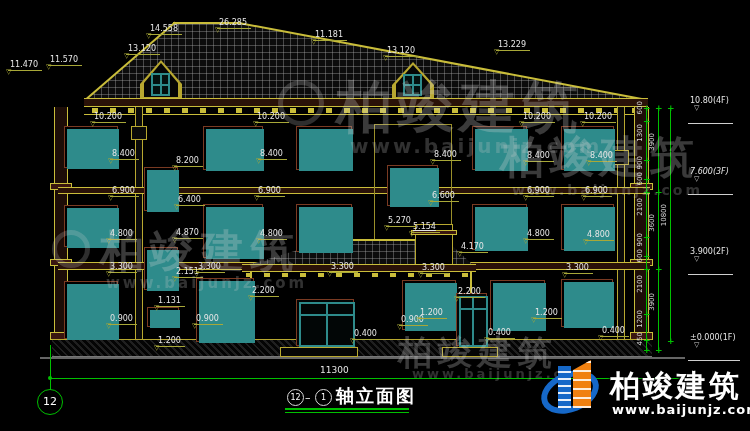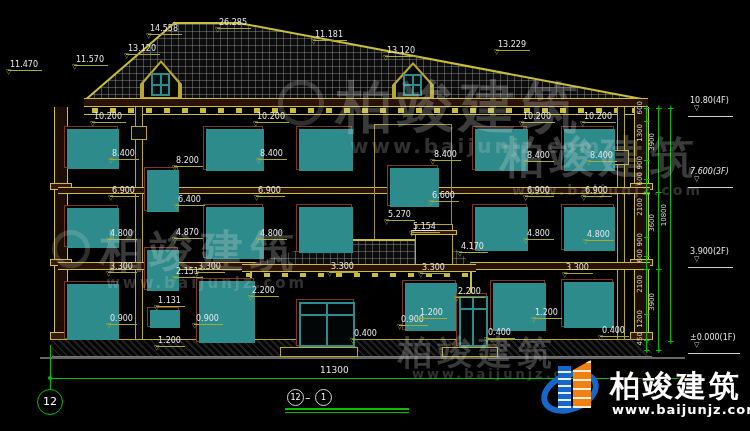--- a/index.html
+++ b/index.html
@@ -14,21 +14,21 @@
   .band{background:#2a1208;border-top:1.5px solid #c9bd3a;border-bottom:1.5px solid #c9bd3a;}
   .dentils{background:repeating-linear-gradient(90deg,#c9bd3a 0 6px,transparent 6px 18px);}
   .pilaster{background:#1d0d07;border-left:1.5px solid #c9bd3a;border-right:1.5px solid #c9bd3a;}
   .cap{background:#3a1610;border:1px solid #c9bd3a;}
   .pipe{background:#0a0a0a;border-left:1.5px solid #b8a830;border-right:1.5px solid #b8a830;}
   .funnel{background:#0a0a0a;border:1.5px solid #b8a830;}
   .dim{color:#e6e6e6;font-size:8px;line-height:9px;white-space:nowrap;
        border-bottom:1px solid #a8a838;padding:0 4px 1px 2px;}
   .dim::after{content:"▽";position:absolute;left:-2px;top:9px;font-size:7px;color:#a8a838;line-height:7px;}
   .elev{color:#e6e6e6;font-size:8px;line-height:9px;white-space:nowrap;
-        border-bottom:1px solid #cfcfcf;padding:0 4px 11px 2px;}
+        border-bottom:1px solid #cfcfcf;padding:0 4px 18px 2px;}
   .elev::after{content:"▽";position:absolute;left:6px;top:9px;font-size:7px;color:#cfcfcf;line-height:7px;}
   .vdim{color:#d8d8d8;font-size:7px;line-height:7px;writing-mode:vertical-rl;transform:rotate(180deg);white-space:nowrap;}
   .gline{background:#00c000;}
   .tick{color:#00c000;font-size:9px;line-height:6px;font-weight:bold;}
   .win{background:#000;border:1px solid #7a3a22;padding:2px;}
   .wgrid{position:relative;width:100%;height:100%;display:grid;gap:2px;background:#2e8b8b;border:2px solid #2e8b8b;}
   .wgrid div{position:relative;background:#04100f;}
   .door{background:#020606;border:1.5px solid #7a3a22;padding:2px;}
   .doorin{position:relative;width:100%;height:100%;border:2px solid #2e8b8b;
           background:linear-gradient(90deg,transparent calc(50% - 1px),#2e8b8b calc(50% - 1px) calc(50% + 1px),transparent calc(50% + 1px)),
@@ -109,20 +109,21 @@
 
   <div class="gline" style="left:50px;top:378px;width:648px;height:1px;"></div>
   <div class="gline" style="left:50px;top:345px;width:1px;height:45px;"></div>
   <div class="gline" style="left:48px;top:376px;width:4px;height:4px;border-radius:50%;"></div>
   <div class="circ" style="left:37px;top:389px;width:26px;height:26px;font-size:11px;line-height:24px;border-color:#00c000;">12</div>
   <div style="left:320px;top:365px;color:#e6e6e6;font-size:9px;">11300</div>
 
   <div class="circ" style="left:287px;top:389px;width:17px;height:17px;font-size:8px;line-height:15px;">12</div>
   <div style="left:305px;top:391px;color:#fff;font-size:11px;">–</div>
   <div class="circ" style="left:315px;top:389px;width:17px;height:17px;font-size:8px;line-height:15px;">1</div>
+  <div style="left:336px;top:384px;color:#fff;font-size:18px;font-weight:bold;letter-spacing:2px;z-index:7;">轴立面图</div>
   <div class="gline" style="left:285px;top:408px;width:124px;height:2px;"></div>
   <div class="gline" style="left:285px;top:412px;width:124px;height:1px;"></div>
 
   <div class="wmring" style="left:278px;top:80px;width:46px;height:46px;"></div>
   <div class="wm" style="left:336px;top:70px;font-size:56px;">柏竣建筑</div>
   <div class="wmu" style="left:350px;top:134px;font-size:20px;">www.baijunjz.com</div>
   <div class="wmring" style="left:52px;top:230px;width:38px;height:38px;"></div>
   <div class="wm" style="left:100px;top:222px;font-size:44px;">柏竣建筑</div>
   <div class="wmu" style="left:106px;top:274px;font-size:15px;">www.baijunjz.com</div>
   <div class="wm" style="left:500px;top:128px;font-size:44px;">柏竣建筑</div>
@@ -336,21 +337,21 @@
     <div class="door" style="left: 456px; top: 293px; width: 31px; height: 53px;">
       <div class="doorin"></div>
     </div>
     <span class="dim" style="left: 148px; top: 24px;">14.558</span>
     <span class="dim" style="left: 217px; top: 18px;">26.285</span>
     <span class="dim" style="left: 313px; top: 30px;">11.181</span>
     <span class="dim" style="left: 496px; top: 40px;">13.229</span>
     <span class="dim" style="left: 126px; top: 44px;">13.120</span>
     <span class="dim" style="left: 385px; top: 46px;">13.120</span>
     <span class="dim" style="left: 8px; top: 60px;">11.470</span>
-    <span class="dim" style="left: 74px; top: 55px;">11.570</span>
+    <span class="dim" style="left: 48px; top: 55px;">11.570</span>
     <span class="dim" style="left: 92px; top: 112px;">10.200</span>
     <span class="dim" style="left: 255px; top: 112px;">10.200</span>
     <span class="dim" style="left: 521px; top: 112px;">10.200</span>
     <span class="dim" style="left: 582px; top: 112px;">10.200</span>
     <span class="dim" style="left: 110px; top: 149px;">8.400</span>
     <span class="dim" style="left: 174px; top: 156px;">8.200</span>
     <span class="dim" style="left: 258px; top: 149px;">8.400</span>
     <span class="dim" style="left: 432px; top: 150px;">8.400</span>
     <span class="dim" style="left: 525px; top: 151px;">8.400</span>
     <span class="dim" style="left: 588px; top: 151px;">8.400</span>
@@ -358,21 +359,21 @@
     <span class="dim" style="left: 176px; top: 195px;">6.400</span>
     <span class="dim" style="left: 256px; top: 186px;">6.900</span>
     <span class="dim" style="left: 430px; top: 191px;">6.600</span>
     <span class="dim" style="left: 525px; top: 186px;">6.900</span>
     <span class="dim" style="left: 583px; top: 186px;">6.900</span>
     <span class="dim" style="left: 108px; top: 229px;">4.800</span>
     <span class="dim" style="left: 174px; top: 228px;">4.870</span>
     <span class="dim" style="left: 258px; top: 229px;">4.800</span>
     <span class="dim" style="left: 525px; top: 229px;">4.800</span>
     <span class="dim" style="left: 585px; top: 230px;">4.800</span>
-    <span class="dim" style="left: 386px; top: 210px;">5.270</span>
+    <span class="dim" style="left: 386px; top: 216px;">5.270</span>
     <span class="dim" style="left: 411px; top: 222px; text-decoration: underline;">5.154</span>
     <span class="dim" style="left: 459px; top: 242px;">4.170</span>
     <span class="dim" style="left: 108px; top: 262px;">3.300</span>
     <span class="dim" style="left: 174px; top: 267px;">2.151</span>
     <span class="dim" style="left: 196px; top: 262px;">3.300</span>
     <span class="dim" style="left: 329px; top: 262px;">3.300</span>
     <span class="dim" style="left: 420px; top: 263px;">3.300</span>
     <span class="dim" style="left: 564px; top: 263px;">3.300</span>
     <span class="dim" style="left: 250px; top: 286px;">2.200</span>
     <span class="dim" style="left: 456px; top: 287px;">2.200</span>

